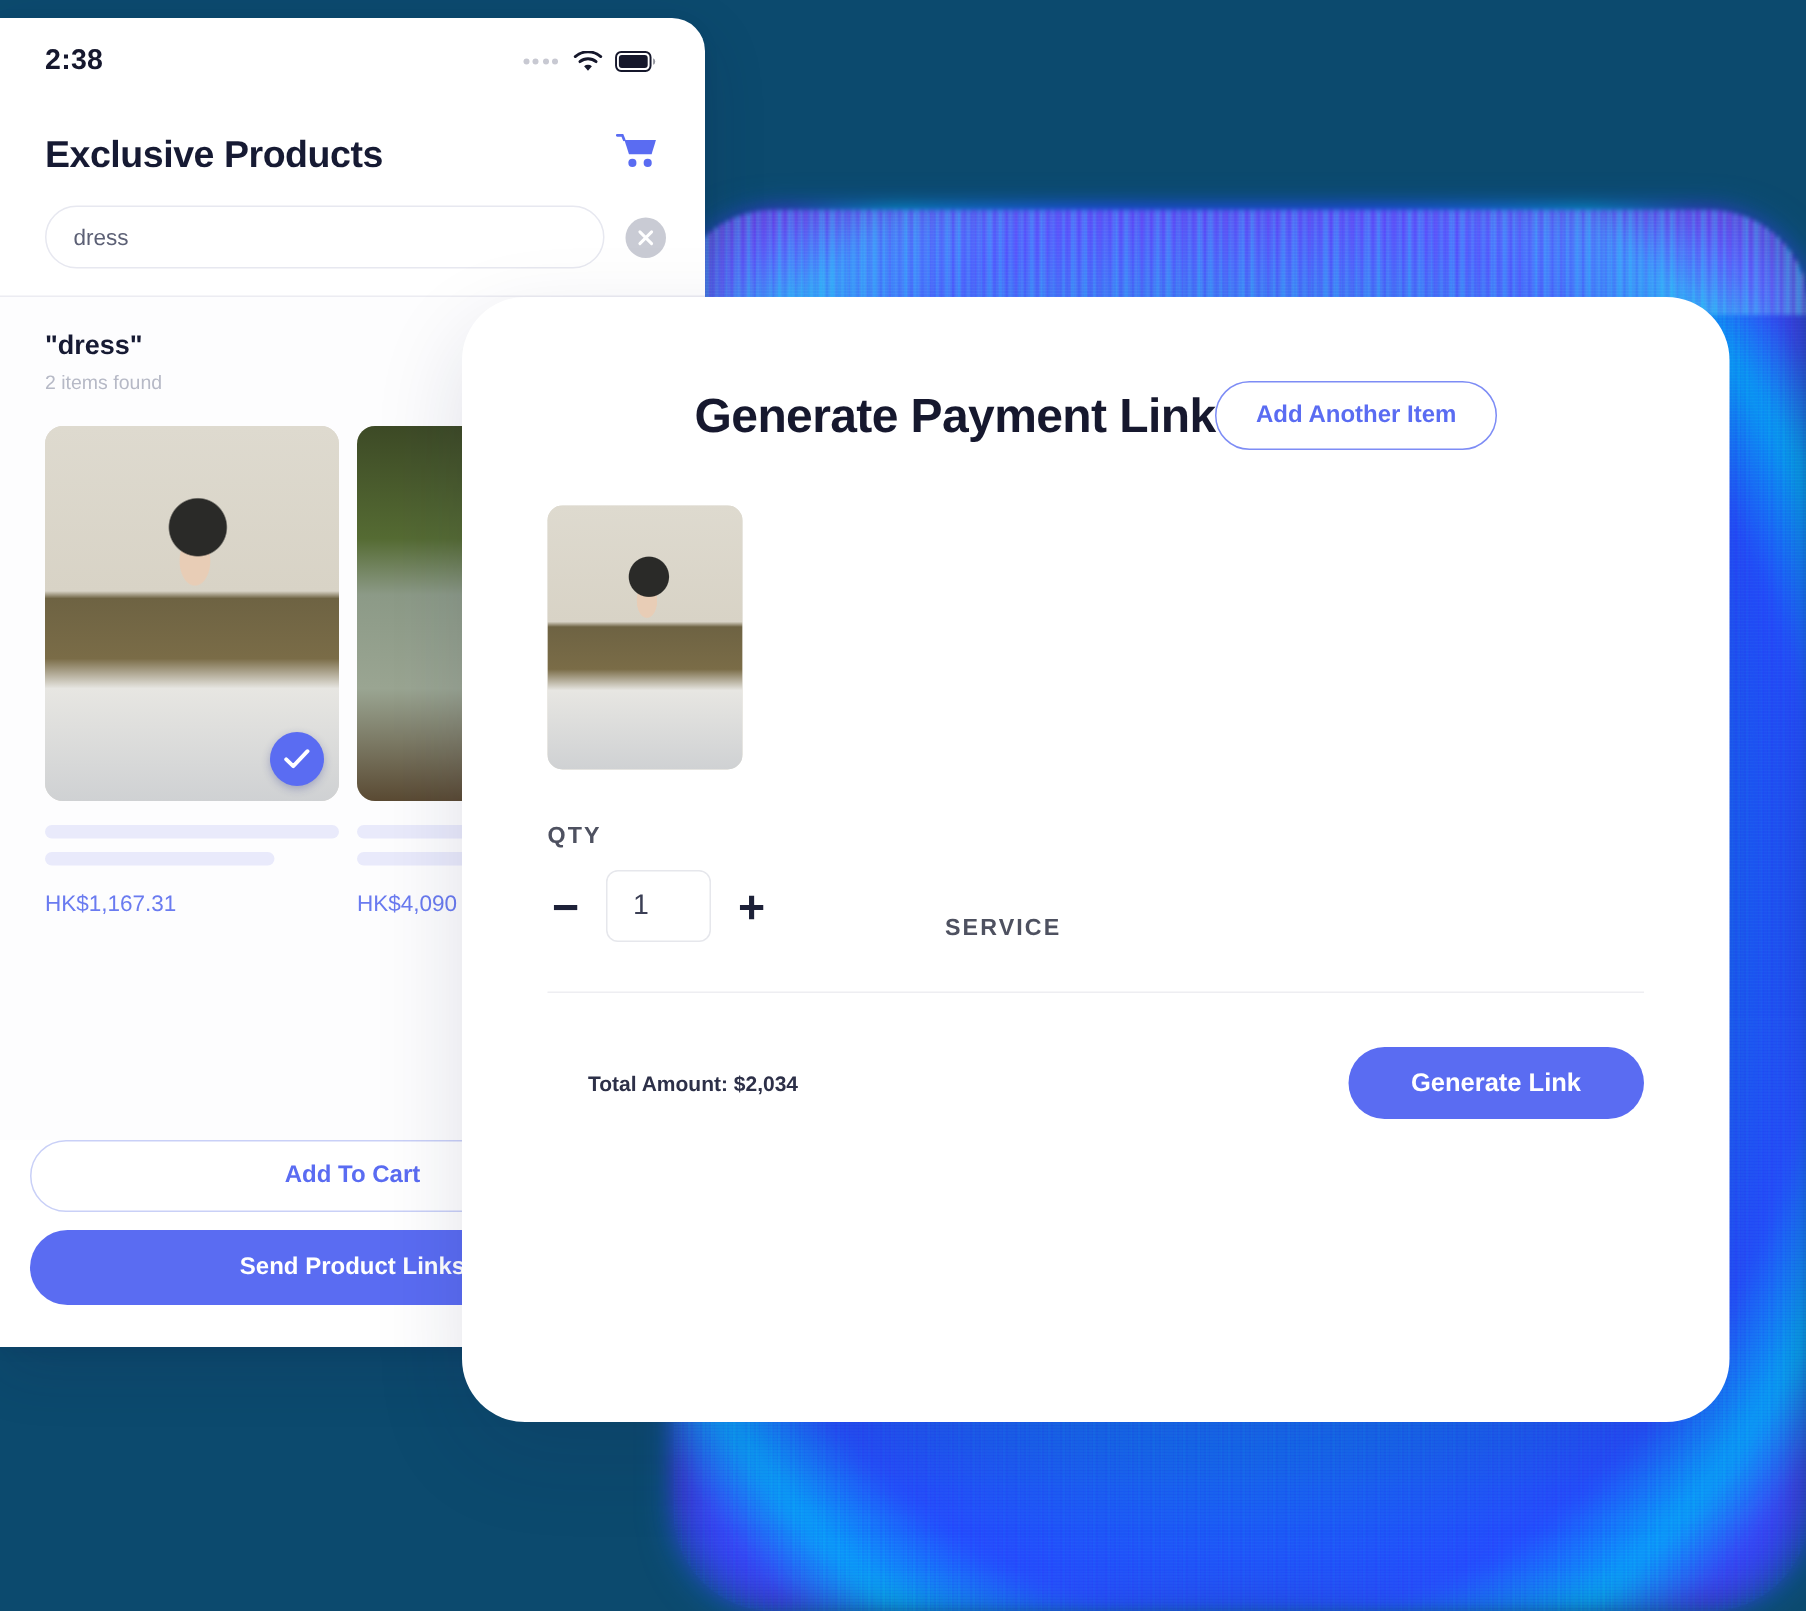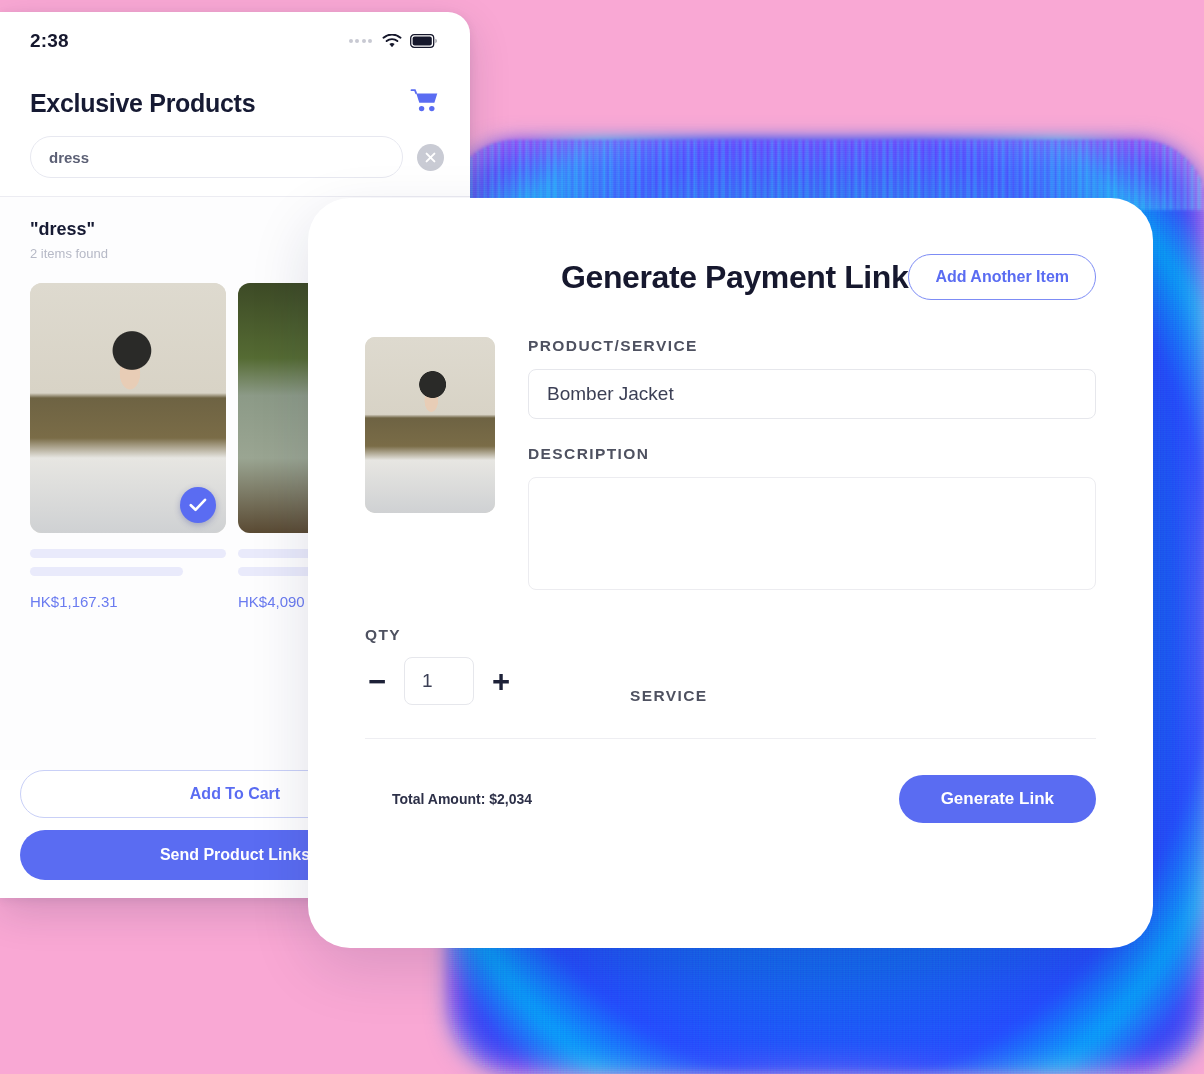--- a/index.html
+++ b/index.html
@@ -2,21 +2,21 @@
 <html><head>
 <meta charset="utf-8">
 <style>
   * { box-sizing: border-box; margin: 0; padding: 0; }
   html, body {
     width: 1204px; height: 1074px;
     background: #ffffff;
     font-family: "Liberation Sans", sans-serif;
     overflow: hidden;
   }
-  #stage { position: relative; width: 1204px; height: 1074px; background:#f9a8d4; }
+  #stage { position: relative; width: 1204px; height: 1074px; background:#0c4a6e; }
 
   
   .glow-wrap{
     position:absolute; left:455px; top:148px; width:745px; height:920px;
     pointer-events:none;
   }
   .glow-core{
     position:absolute; inset:0;
     border-radius:60px;
     background:#1566f0;
@@ -74,21 +74,21 @@
     padding:18px 30px 8px 30px;
     gap:32px;
   }
   .ph-title{ font-size:25px; font-weight:700; color:#161a33; letter-spacing:-.3px; }
   .cart-ic{ cursor:pointer; }
 
   .searchrow{ display:flex; align-items:center; gap:14px; padding:10px 26px 18px 30px; }
   .searchbox{
     flex:1; height:42px; border:1px solid #e7e8f0; border-radius:22px;
     display:flex; align-items:center; padding:0 18px;
-    font-size:15px; color:#5c6075; background:#fff;font-weight:bold;
+    font-size:15px; color:#5c6075; background:#fff;
   }
   .clear-ic{ width:27px;height:27px;border-radius:50%;background:#c9cbd4;display:flex;align-items:center;justify-content:center;flex:0 0 auto;}
   .clear-ic svg{ display:block; }
   .divider{ height:1px; background:#ececf2; }
 
   .results{ padding:22px 30px 0 30px; background:#fdfdfe; height:686px; }
   .res-q{ font-size:18px; font-weight:700; color:#161a33; }
   .res-count{ font-size:13px; color:#b6b9c6; margin-top:6px; }
 
   .grid{ display:flex; gap:12px; margin-top:22px; }
@@ -102,40 +102,40 @@
     position:absolute; right:10px; bottom:10px; width:36px;height:36px;border-radius:50%;
     background:#5a6cf2; display:flex;align-items:center;justify-content:center;
     box-shadow:0 2px 6px rgba(40,50,140,.3);
   }
   .skel{ height:9px; border-radius:5px; background:#e9eafb; margin-top:16px; }
   .skel.s2{ width:78%; margin-top:9px; }
   .price{ margin-top:17px; font-size:15px; color:#6a7bf0; font-weight:500; }
   .row2{ margin-top:18px; }
   .thumb2{ width:196px; height:150px; border-radius:12px; overflow:hidden; position:relative; }
 
-  .ph-actions{ position:absolute; left:0; bottom:0; width:470px; padding:0 20px 18px 20px; background:#fff;}
+  .ph-actions{ position:absolute; left:0; bottom:0; width:470px; padding:0 20px 28px 20px; background:#fff;}
   .btn-outline{
     height:48px; border:1px solid #c9d0f7; border-radius:26px; background:#fff;
     color:#5a6cf2; font-size:16px; font-weight:700; display:flex;align-items:center;justify-content:center;
     margin-bottom:12px;
   }
   .btn-solid{
     height:50px; border-radius:26px; background:#5a6cf2; color:#fff;
     font-size:16px; font-weight:700; display:flex;align-items:center;justify-content:center;
   }
 
   
   .panel{
     position:absolute; left:308px; top:198px; width:845px; height:750px;
     background:#fff; border-radius:42px;
     box-shadow:0 22px 60px rgba(20,30,80,.13);
     z-index:9;
     padding:56px 57px 0 57px;
   }
-  .p-head{ display:flex; align-items:center; justify-content:flex-end; }
+  .p-head{ display:flex; align-items:center; justify-content:center; }
   .p-title{ font-size:32px; font-weight:700; color:#16182e; letter-spacing:-.4px; }
   .btn-add{
     height:46px; padding:0 26px; border:1.6px solid #7d8cf5; border-radius:25px;
     color:#5a6cf2; font-size:16px; font-weight:700; background:#fff;
     display:flex; align-items:center; justify-content:center;
   }
 
   .p-body{ display:flex; gap:33px; margin-top:37px; }
   .p-thumb{ width:130px; height:176px; border-radius:10px; overflow:hidden; position:relative; flex:0 0 auto; background:#d9d6cb;}
   .p-fields{ flex:1; }
@@ -301,26 +301,20 @@
 
     <div class="p-head">
       <div class="p-title">Generate Payment Link</div>
       <div class="btn-add">Add Another Item</div>
     </div>
 
     <div class="p-body">
       <div class="p-thumb">
         <div class="ph-img img-a" style="position:absolute;inset:0"></div>
       </div>
-      <div class="p-fields">
-        <div class="lbl">PRODUCT/SERVICE</div>
-        <div class="inp" placeholder="Product or service name">Bomber Jacket</div>
-        <div class="lbl lbl2">DESCRIPTION</div>
-        <div class="ta" placeholder=""></div>
-      </div>
     </div>
 
     <div class="qty-wrap">
       <div class="qty-col">
         <div class="lbl">QTY</div>
         <div class="qty-ctl">
           <div class="sign">−</div>
           <div class="qty-box">1</div>
           <div class="sign">+</div>
         </div>

